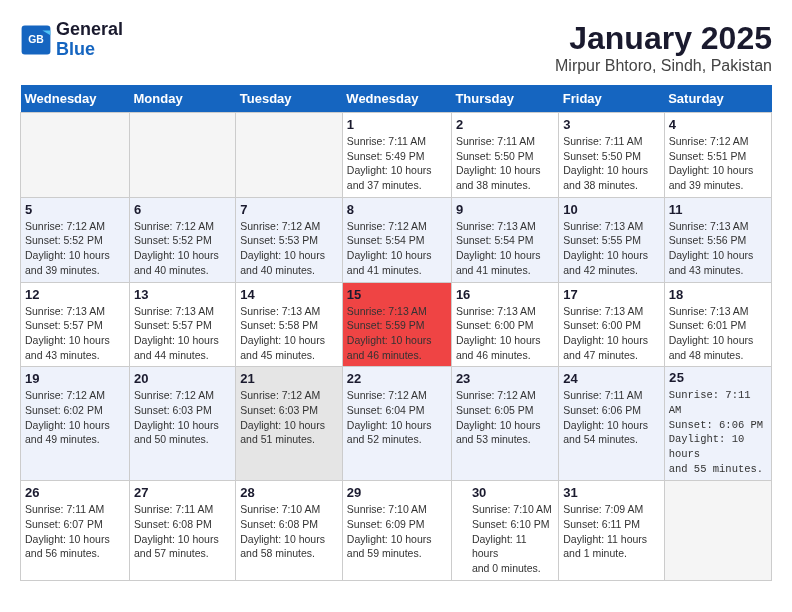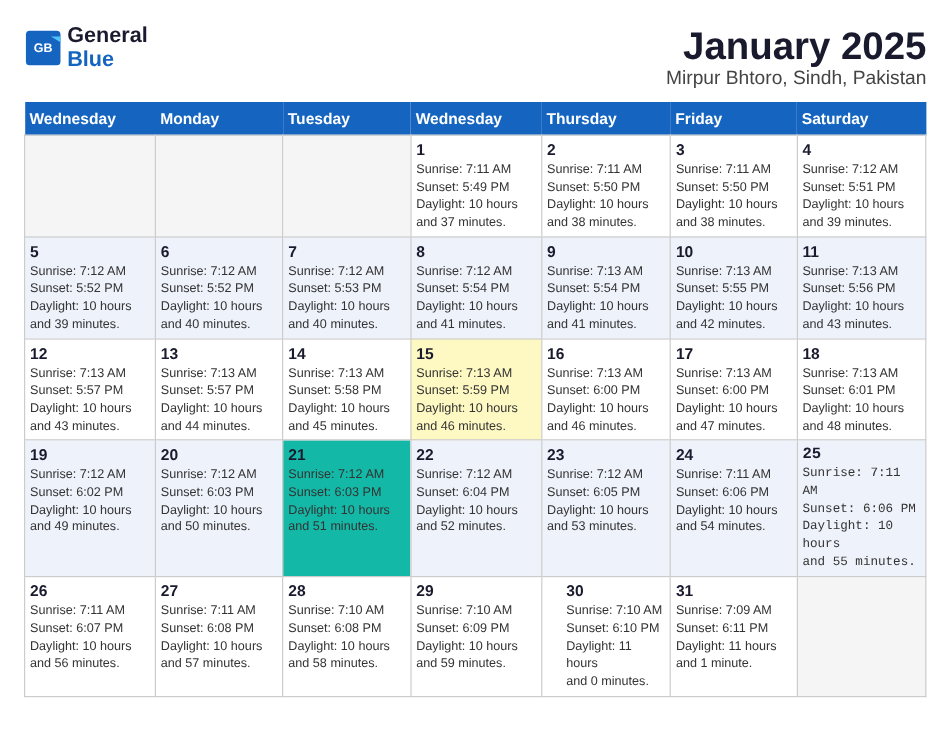--- a/index.html
+++ b/index.html
@@ -223,21 +223,21 @@
 Daylight: 10 hours
 and 44 minutes.</div>
         </td>
         <td style="background: rgb(255, 255, 255);">
           <span class="day-number">14</span>
           <div class="day-info" style="white-space: pre-line;">Sunrise: 7:13 AM
 Sunset: 5:58 PM
 Daylight: 10 hours
 and 45 minutes.</div>
         </td>
-        <td style="background: #fef9c3;">
+        <td style="background: #ef4444;">
           <span class="day-number">15</span>
           <div class="day-info" style="white-space: pre-line;">Sunrise: 7:13 AM
 Sunset: 5:59 PM
 Daylight: 10 hours
 and 46 minutes.</div>
         </td>
         <td style="background: rgb(255, 255, 255);">
           <span class="day-number">16</span>
           <div class="day-info" style="white-space: pre-line;">Sunrise: 7:13 AM
 Sunset: 6:00 PM
@@ -267,21 +267,21 @@
 Daylight: 10 hours
 and 49 minutes.</div>
         </td>
         <td style="background: rgb(238, 242, 251);">
           <span class="day-number">20</span>
           <div class="day-info" style="white-space: pre-line;">Sunrise: 7:12 AM
 Sunset: 6:03 PM
 Daylight: 10 hours
 and 50 minutes.</div>
         </td>
-        <td style="background: #14b8a6;">
+        <td style="background: #e5e5e5;">
           <span class="day-number">21</span>
           <div class="day-info" style="white-space: pre-line;">Sunrise: 7:12 AM
 Sunset: 6:03 PM
 Daylight: 10 hours
 and 51 minutes.</div>
         </td>
         <td style="background: rgb(238, 242, 251);">
           <span class="day-number">22</span>
           <div class="day-info" style="white-space: pre-line;">Sunrise: 7:12 AM
 Sunset: 6:04 PM

